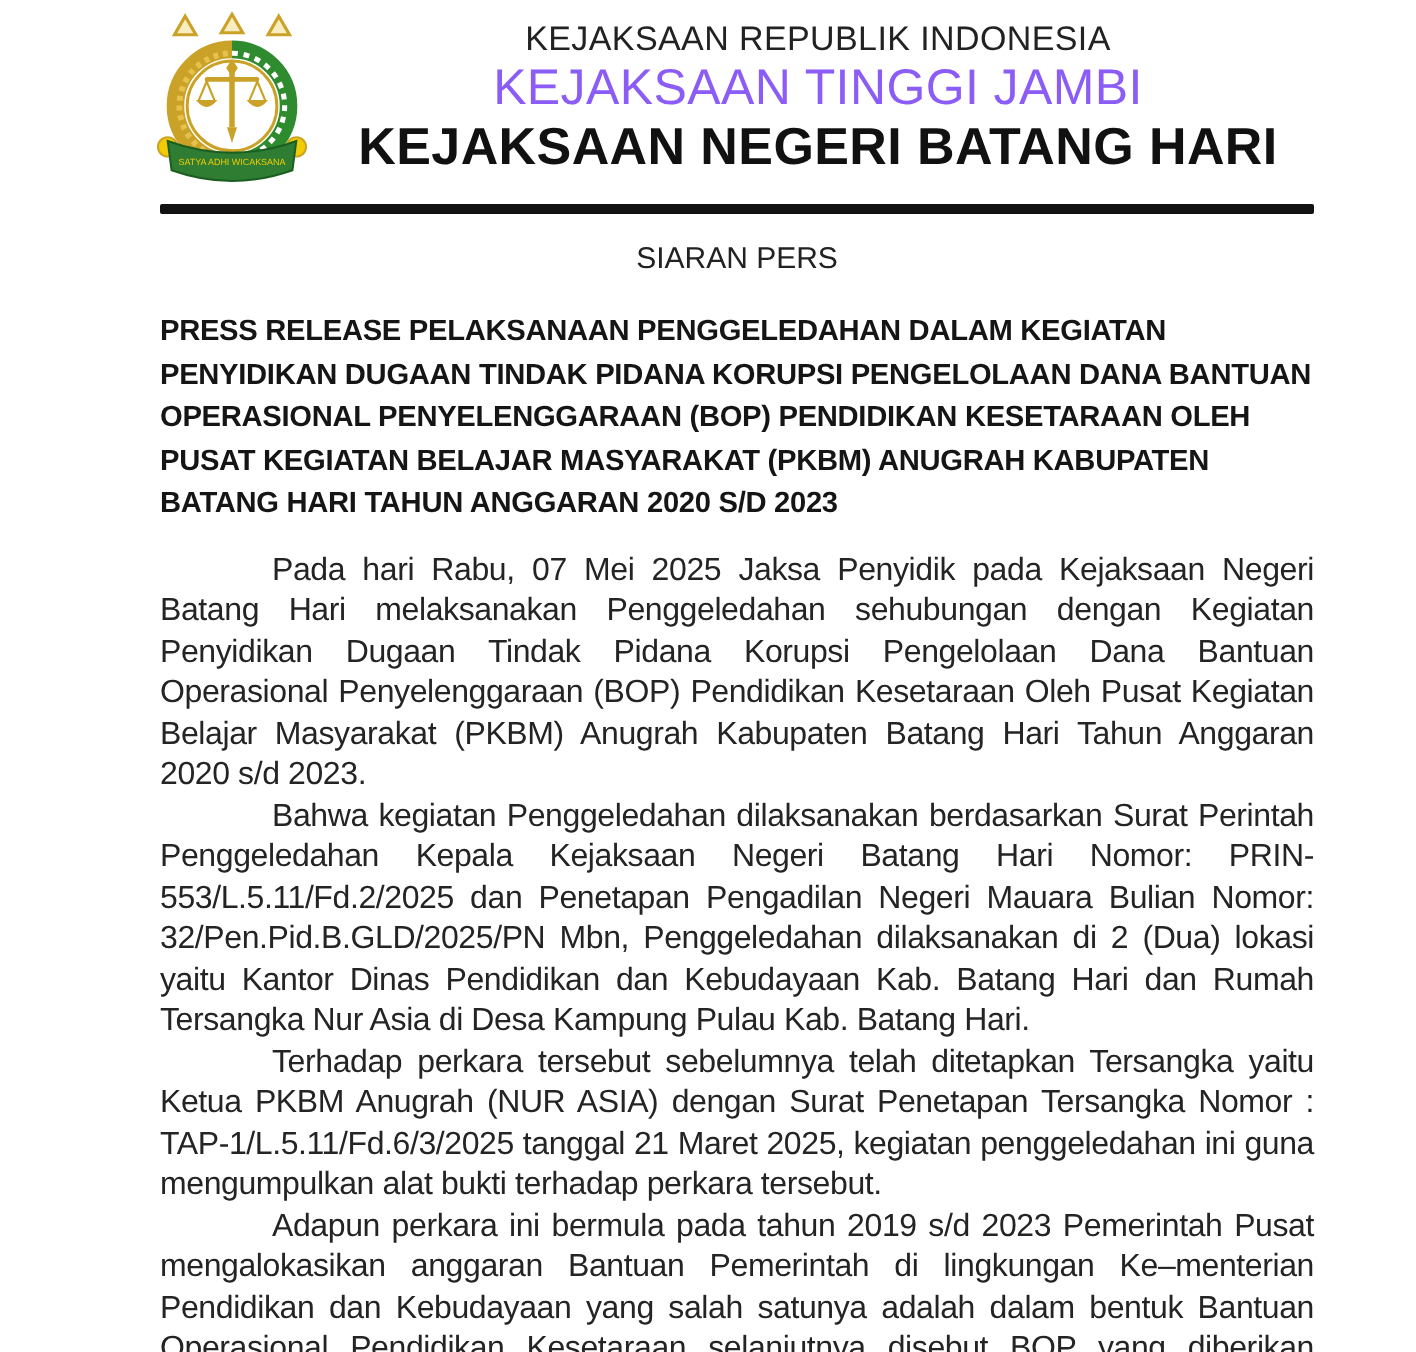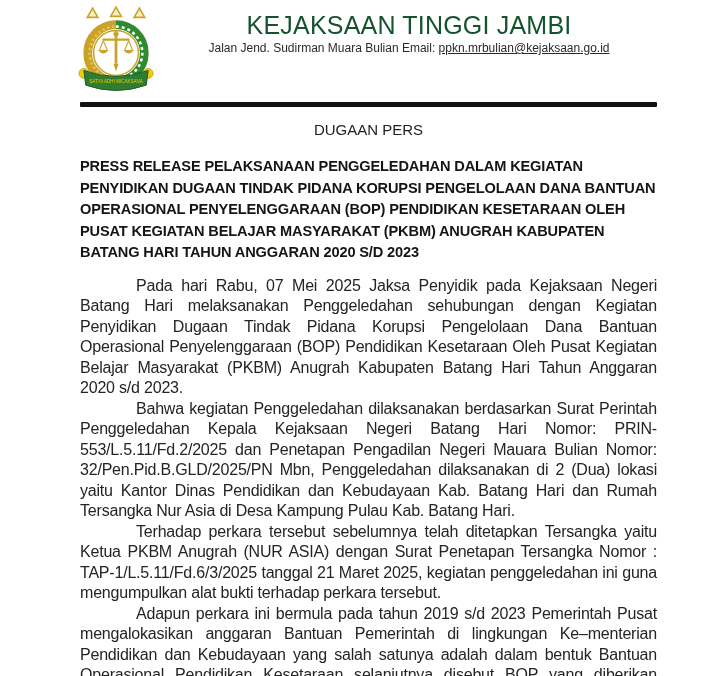--- a/index.html
+++ b/index.html
@@ -13,21 +13,21 @@
     box-shadow:0 0 4px rgba(0,0,0,.25);
   }
   
   .letterhead{position:relative;height:98px;}
   .logo{position:absolute;left:77px;top:4px;width:78px;height:94px;}
   .head-text{
     position:absolute;left:130px;right:20px;top:10px;
     text-align:center;line-height:1.12;
   }
   .org1{font-size:17px;font-weight:400;letter-spacing:.2px;color:#222;}
-  .org2{font-size:25px;font-weight:400;letter-spacing:.2px;color:#14532d;margin-top:1px;text-align:center;}
+  .org2{font-size:25px;font-weight:400;letter-spacing:.2px;color:#8b5cf6;margin-top:1px;text-align:center;}
   .org3{font-size:26px;font-weight:700;letter-spacing:.2px;color:#111;margin-top:1px;}
   .addr{font-size:12px;color:#2a2a2a;margin-top:3px;}
   .addr .email{text-decoration:underline;}
   .rule{
     margin:4px 0 0 80px;width:577px;height:5px;
     background:#121212;border-radius:1px;
   }
   
   .content{margin-left:80px;width:577px;}
   .press{margin-top:13px;text-align:center;font-size:15px;line-height:19px;color:#222;}
@@ -72,31 +72,32 @@
         <path d="M47.5 47 Q53 54 58.5 47 Z" stroke-width="0"></path>
       </g>
 
       <circle cx="7" cy="71" r="5" fill="#f2cb05" stroke="#c9a227" stroke-width="1"></circle>
       <circle cx="73" cy="71" r="5" fill="#f2cb05" stroke="#c9a227" stroke-width="1"></circle>
       <path d="M7 68 Q40 80 73 68 L71 83 Q40 94 9 83 Z" fill="#2e7d32" stroke="#1b5e20" stroke-width="1"></path>
       <text x="40" y="80.5" font-size="4.6" fill="#f2cb05" text-anchor="middle" font-family="Liberation Sans, sans-serif">SATYA ADHI WICAKSANA</text>
     </svg>
 
     <div class="head-text">
+      <div class="org1">KEJAKSAAN REPUBLIK INDONESIA</div>
       <div class="org2">KEJAKSAAN TINGGI JAMBI</div>
-      <div class="addr"><span>Jalan Jend. Sudirman Muara Bulian Email: </span><span class="email">ppkn.mrbulian@kejaksaan.go.id</span></div>
+      <div class="org3">KEJAKSAAN NEGERI BATANG HARI</div>
     </div>
   </div>
 
   <div class="rule"></div>
 
   <div class="content">
 
     <div class="press">
-      <div>DUGAAN PERS</div>
+      <div>SIARAN PERS</div>
     </div>
 
     <div class="release-title">PRESS RELEASE PELAKSANAAN PENGGELEDAHAN DALAM KEGIATAN PENYIDIKAN DUGAAN TINDAK PIDANA KORUPSI PENGELOLAAN DANA BANTUAN OPERASIONAL PENYELENGGARAAN (BOP) PENDIDIKAN KESETARAAN OLEH PUSAT KEGIATAN BELAJAR MASYARAKAT (PKBM) ANUGRAH KABUPATEN BATANG HARI TAHUN ANGGARAN 2020 S/D 2023</div>
 
     <div class="body-text">
       <p>Pada hari Rabu, 07 Mei 2025 Jaksa Penyidik pada Kejaksaan Negeri Batang Hari melaksanakan Penggeledahan sehubungan dengan Kegiatan Penyidikan Dugaan Tindak Pidana Korupsi Pengelolaan Dana Bantuan Operasional Penyelenggaraan (BOP) Pendidikan Kesetaraan Oleh Pusat Kegiatan Belajar Masyarakat (PKBM) Anugrah Kabupaten Batang Hari Tahun Anggaran 2020 s/d 2023.</p>
       <p>Bahwa kegiatan Penggeledahan dilaksanakan berdasarkan Surat Perintah Penggeledahan Kepala Kejaksaan Negeri Batang Hari Nomor: PRIN-553/L.5.11/Fd.2/2025 dan Penetapan Pengadilan Negeri Mauara Bulian Nomor: 32/Pen.Pid.B.GLD/2025/PN Mbn, Penggeledahan dilaksanakan di 2 (Dua) lokasi yaitu Kantor Dinas Pendidikan dan Kebudayaan Kab. Batang Hari dan Rumah Tersangka Nur Asia di Desa Kampung Pulau Kab. Batang Hari.</p>
       <p>Terhadap perkara tersebut sebelumnya telah ditetapkan Tersangka yaitu Ketua PKBM Anugrah (NUR ASIA) dengan Surat Penetapan Tersangka Nomor : TAP-1/L.5.11/Fd.6/3/2025 tanggal 21 Maret 2025, kegiatan penggeledahan ini guna mengumpulkan alat bukti terhadap perkara tersebut.</p>
       <p>Adapun perkara ini bermula pada tahun 2019 s/d 2023 Pemerintah Pusat mengalokasikan anggaran Bantuan Pemerintah di lingkungan Ke–menterian Pendidikan dan Kebudayaan yang salah satunya adalah dalam bentuk Bantuan Operasional Pendidikan Kesetaraan selanjutnya disebut BOP yang diberikan kepada Satuan Pendidikan penyelenggara Pendidikan Kesetaraan untuk mendukung kegiatan operasional penyelenggaraan Pendidikan Kesetaraan.</p>
 

